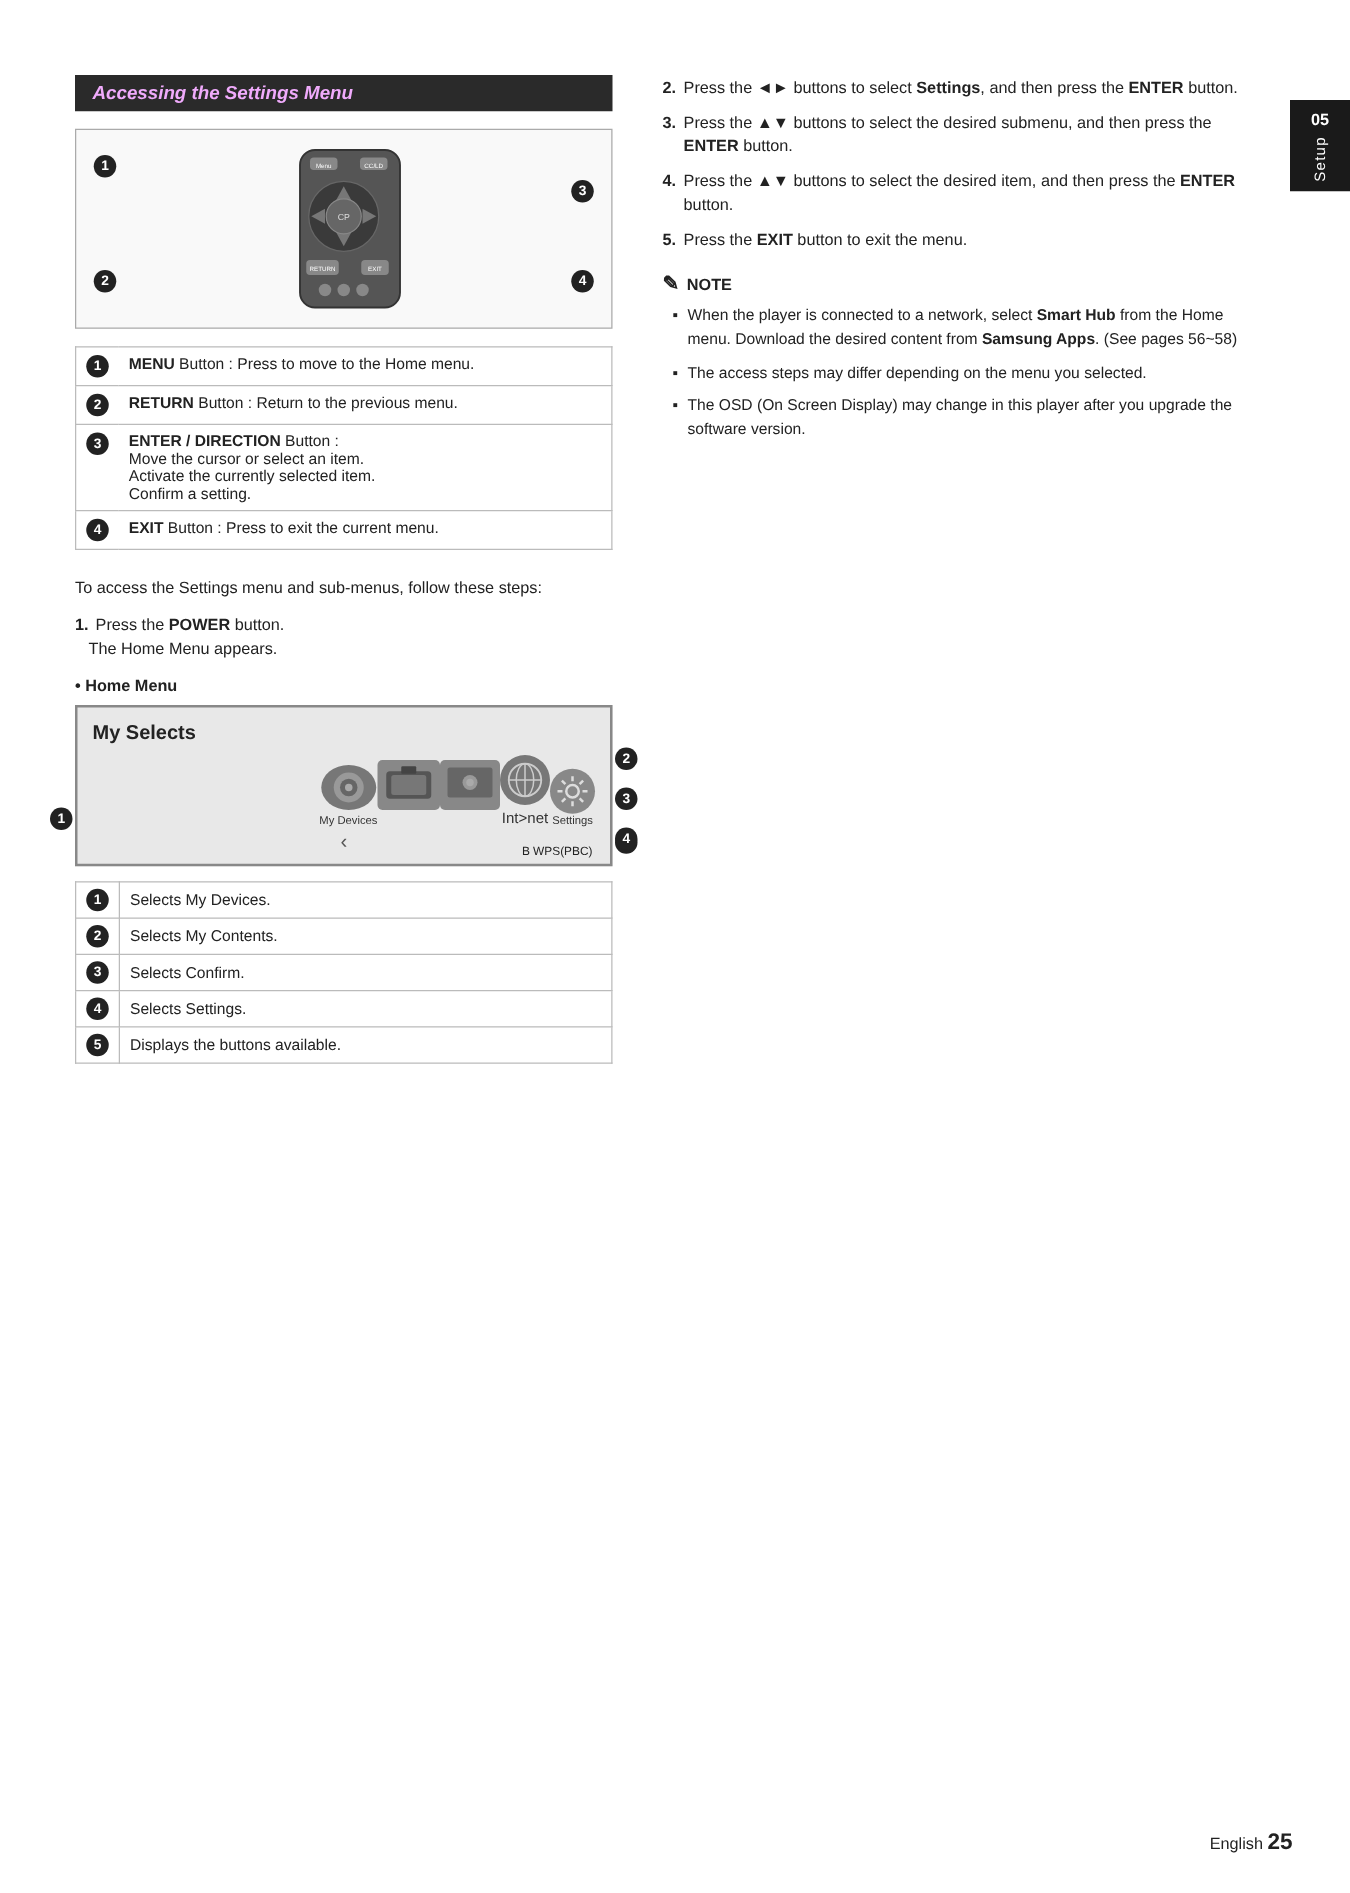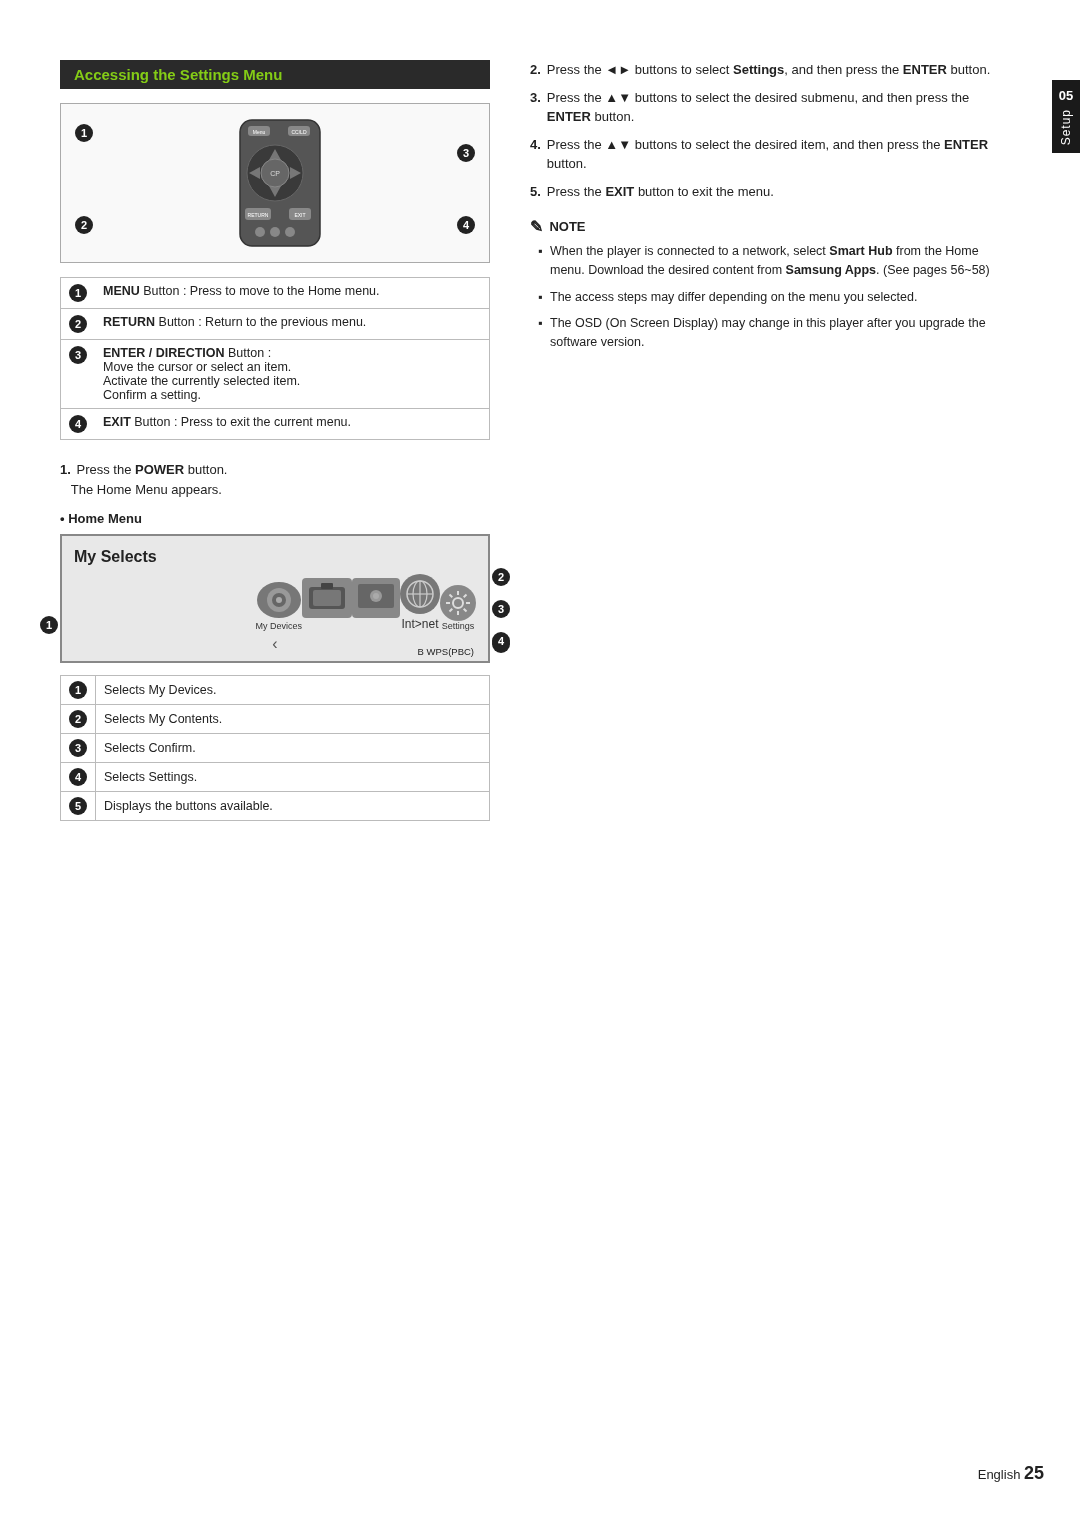--- a/index.html
+++ b/index.html
@@ -16,21 +16,21 @@
       display: flex;
       width: 1080px;
       min-height: 1514px;
       position: relative;
     }
     
     .sidebar-tab {
       position: absolute;
       right: 0;
       top: 80px;
-      width: 28px;
+      width: 48px;
       background: #1a1a1a;
       color: #fff;
       display: flex;
       flex-direction: column;
       align-items: center;
       padding: 8px 0;
       z-index: 10;
     }
     .sidebar-tab-text {
       writing-mode: vertical-rl;
@@ -59,27 +59,28 @@
     .left-col {
       width: 430px;
       flex-shrink: 0;
     }
     .right-col {
       flex: 1;
     }
     
     .section-heading {
       background: #2a2a2a;
-      color: #84cc16;
+      color: #f0abfc;
       font-weight: bold;
       font-size: 15px;
       padding: 6px 14px;
       margin-bottom: 14px;
       display: inline-block;
       width: 100%;
+      font-style: italic;
     }
     
     .remote-diagram {
       border: 1.5px solid #aaa;
       padding: 14px;
       margin-bottom: 14px;
       position: relative;
       height: 160px;
       background: #f9f9f9;
     }
@@ -270,21 +271,21 @@
     .note-list li::before {
       content: "▪";
       position: absolute;
       left: -2px;
       top: 0;
     }
     
     .page-footer {
       position: absolute;
       bottom: 30px;
-      right: 36px;
+      right: 46px;
       font-size: 13px;
       color: #222;
     }
     
     .diag-label-1 {
       position: absolute;
       left: 14px;
       top: 20px;
     }
     .diag-label-2 {
@@ -407,20 +408,21 @@
             <tr>
               <td><span class="num-circle">4</span></td>
               <td>
                 <span class="bold">EXIT</span> Button : Press to exit the current menu.
               </td>
             </tr>
           </tbody>
         </table>
 
         
+        <p class="intro-text">To access the Settings menu and sub-menus, follow these steps:</p>
 
         
         <ol class="steps-list">
           <li>
             <span class="step-num">1.</span>
             Press the <span class="bold">POWER</span> button.<br>
             &nbsp;&nbsp;&nbsp;The Home Menu appears.
           </li>
         </ol>
 

